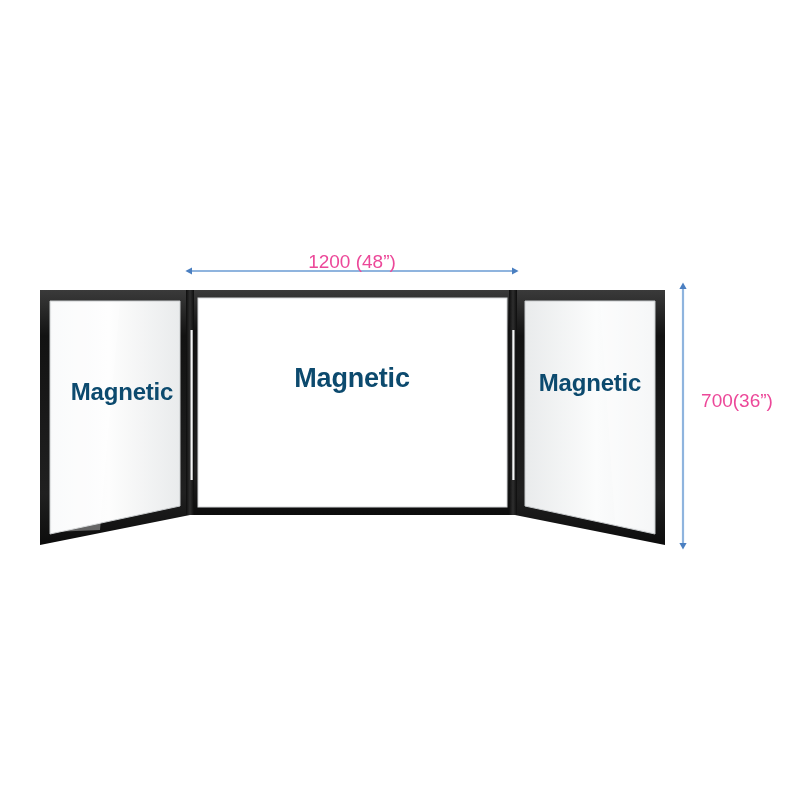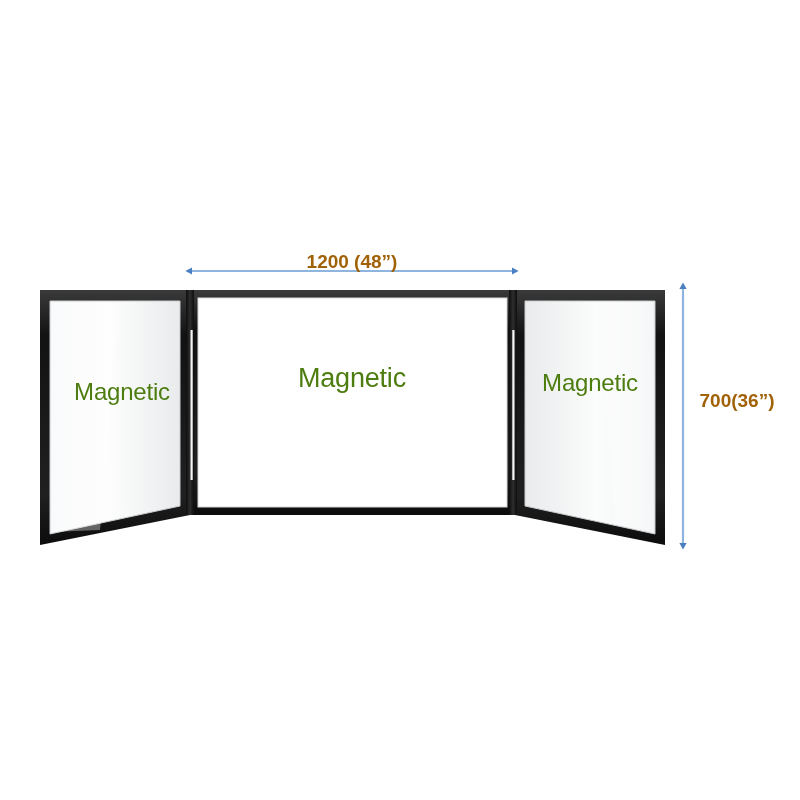--- a/index.html
+++ b/index.html
@@ -22,37 +22,37 @@
     position: absolute;
     left: 0;
     top: 0;
     width: 800px;
     height: 800px;
     display: block;
   }
   .panel-label {
     position: absolute;
     font-family: "Liberation Sans", sans-serif;
-    font-weight: normal;
-    color: #4d7c0f;
+    font-weight: bold;
+    color: #0c4a6e;
     white-space: nowrap;
     transform: translate(-50%, -50%);
     letter-spacing: -0.2px;
   }
   .panel-label.center {
     font-size: 27px;
   }
   .panel-label.wing {
     font-size: 24px;
   }
   .dim-label {
     position: absolute;
     font-family: "Liberation Sans", sans-serif;
-    font-weight: bold;
-    color: #a16207;
+    font-weight: normal;
+    color: #ec4899;
     white-space: nowrap;
     transform: translate(-50%, -50%);
   }
   .dim-label.width {
     font-size: 19px;
   }
   .dim-label.height {
     font-size: 19px;
   }
 </style>

